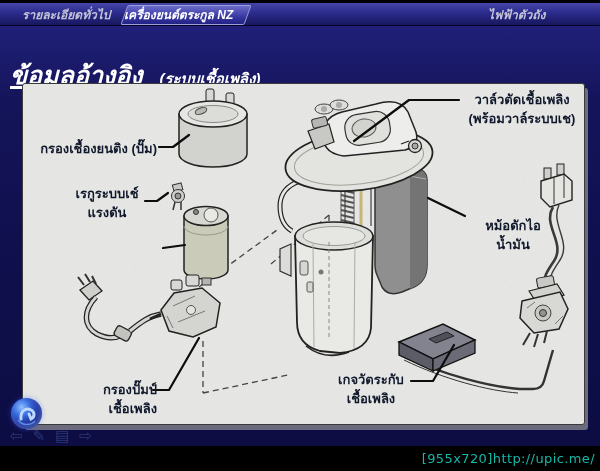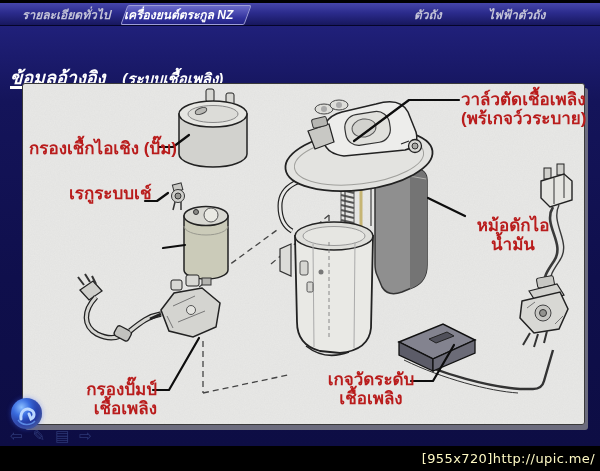--- a/index.html
+++ b/index.html
@@ -17,64 +17,61 @@
        background:linear-gradient(180deg,#6b6bcc,#30309a 70%,#232384);
        border:1px solid #9d9dd8;}
   .tab .tab-label{position:relative;z-index:1;display:block;}
 
   
   .content{position:absolute;left:0;top:26px;width:600px;height:420px;
     background:linear-gradient(180deg,#20207a 0%,#14145a 18%,#0f0f4c 60%,#0d0d44 100%);}
 
   .page-heading{position:absolute;left:10px;top:29px;margin:0;color:#fff;
     font-style:italic;font-weight:bold;text-decoration:underline;white-space:nowrap;}
-  .page-heading .t1{font-size:18px;font-style:italic;}
+  .page-heading .t1{font-size:25px;font-style:italic;}
   .page-heading .t2{font-size:15px;margin-left:17px;}
 
   .topic-row{position:absolute;left:36px;top:56px;display:flex;align-items:center;gap:9px;}
   .bullet-sphere{width:10px;height:10px;border-radius:50%;
     background:radial-gradient(circle at 35% 28%,#ffffff 0%,#ff8a7a 28%,#c01810 62%,#6d0500 100%);}
   .topic-text{color:#fff;font-size:17px;font-weight:bold;white-space:nowrap;}
 
   
   .panel{position:absolute;left:22px;top:83px;width:561px;height:340px;
     background:#e9e9e7;border:1px solid #3a3a3a;border-radius:3px;
     box-shadow:3px 5px 0 rgba(125,125,135,.85);}
   .panel > svg,.panel > .noise{position:absolute;left:0;top:0;}
-  .dlabel{position:absolute;color:#b91c1c;font-size:17px;font-weight:bold;
+  .dlabel{position:absolute;color:#0f172a;font-size:13px;font-weight:bold;
     line-height:19px;white-space:nowrap;}
   .dlabel.center{text-align:center;}
   .dlabel.right{text-align:right;}
   .dlabel span{display:block;}
 
   
   .logo-orb{position:absolute;left:11px;top:398px;width:31px;height:31px;border-radius:50%;
     background:radial-gradient(circle at 34% 30%,#8cc0ff 0%,#3a6de0 28%,#16268e 60%,#060d3a 100%);
     box-shadow:inset -2px -3px 6px rgba(140,180,255,.45),0 0 5px rgba(60,100,255,.45);}
   .toolbar{position:absolute;left:10px;top:427px;display:flex;gap:10px;}
   .toolbar span{color:#2c3776;font-size:15px;line-height:17px;cursor:default;}
   .footer-bar{position:absolute;left:0;top:446px;width:600px;height:16px;background:#000;
-    color:#fef9c3;font-size:13px;line-height:25px;text-align:right;box-sizing:border-box;
+    color:#14b8a6;font-size:13px;line-height:25px;text-align:right;box-sizing:border-box;
     padding-right:5px;letter-spacing:.4px;font-family:"DejaVu Sans",sans-serif;}
 </style>
 </head>
 <body>
 
 <div id="app">
 
   <div class="navbar">
     <div class="tab" style="left:22px;width:118px;">
       <span class="tab-label">รายละเอียดทั่วไป</span>
     </div>
     <div class="tab active" style="left:124px;width:124px;">
       <span class="tab-bg"></span>
       <span class="tab-label">เครื่องยนต์ตระกูล NZ</span>
-    </div>
-    <div class="tab" style="left:414px;width:82px;">
-      <span class="tab-label">ตัวถัง</span>
     </div>
     <div class="tab" style="left:488px;width:88px;">
       <span class="tab-label">ไฟฟ้าตัวถัง</span>
     </div>
   </div>
 
   <div class="content">
 
     <h1 class="page-heading">
       <span class="t1">ข้อมูลอ้างอิง</span><span class="t2">(ระบบเชื้อเพลิง)</span>
@@ -212,39 +209,40 @@
           <path d="M122 117 L134 117 L145 109"></path>
           <path d="M140 164 L162 161"></path>
           <path d="M130 306 L146 306 L176 254"></path>
           <path d="M436 16 L386 16 L331 57"></path>
           <path d="M442 132 L405 114"></path>
           <path d="M388 297 L410 297 L431 261"></path>
         </g>
       </svg>
 
       <div class="dlabel right" style="left:6px;top:55px;width:128px;">
-        <span>กรองเชื้กไอเชิง (ปั๊ม)</span>
+        <span>กรองเชื้องยนติง (ปั๊ม)</span>
       </div>
       <div class="dlabel center" style="left:46px;top:100px;width:76px;">
         <span>เรกูระบบเช์</span>
+        <span>แรงดัน</span>
       </div>
       <div class="dlabel center" style="left:48px;top:296px;width:86px;text-align:right;">
         <span>กรองปั๊มป์</span>
         <span>เชื้อเพลิง</span>
       </div>
       <div class="dlabel center" style="left:438px;top:6px;width:122px;">
         <span>วาล์วตัดเชื้อเพลิง</span>
-        <span>(พร้เกจว์วระบาย)</span>
+        <span>(พร้อมวาล์ระบบเช)</span>
       </div>
       <div class="dlabel center" style="left:444px;top:132px;width:92px;">
         <span>หม้อดักไอ</span>
         <span>น้ำมัน</span>
       </div>
       <div class="dlabel center" style="left:300px;top:286px;width:96px;">
-        <span>เกจวัดระดับ</span>
+        <span>เกจวัตระกับ</span>
         <span>เชื้อเพลิง</span>
       </div>
     </div>
   </div>
 
   <div class="logo-orb">
     <svg width="31" height="31" viewBox="0 0 31 31">
       <path d="M10 21 C9 13 15 9 20 12 C24 14 24 19 20 21 L18 16" fill="none" stroke="#bcd8ff" stroke-width="3" stroke-linecap="round"></path>
       <path d="M7 22 A11 11 0 0 0 24 23" fill="none" stroke="#6fa8ff" stroke-width="1.5" opacity="0.7"></path>
     </svg>

